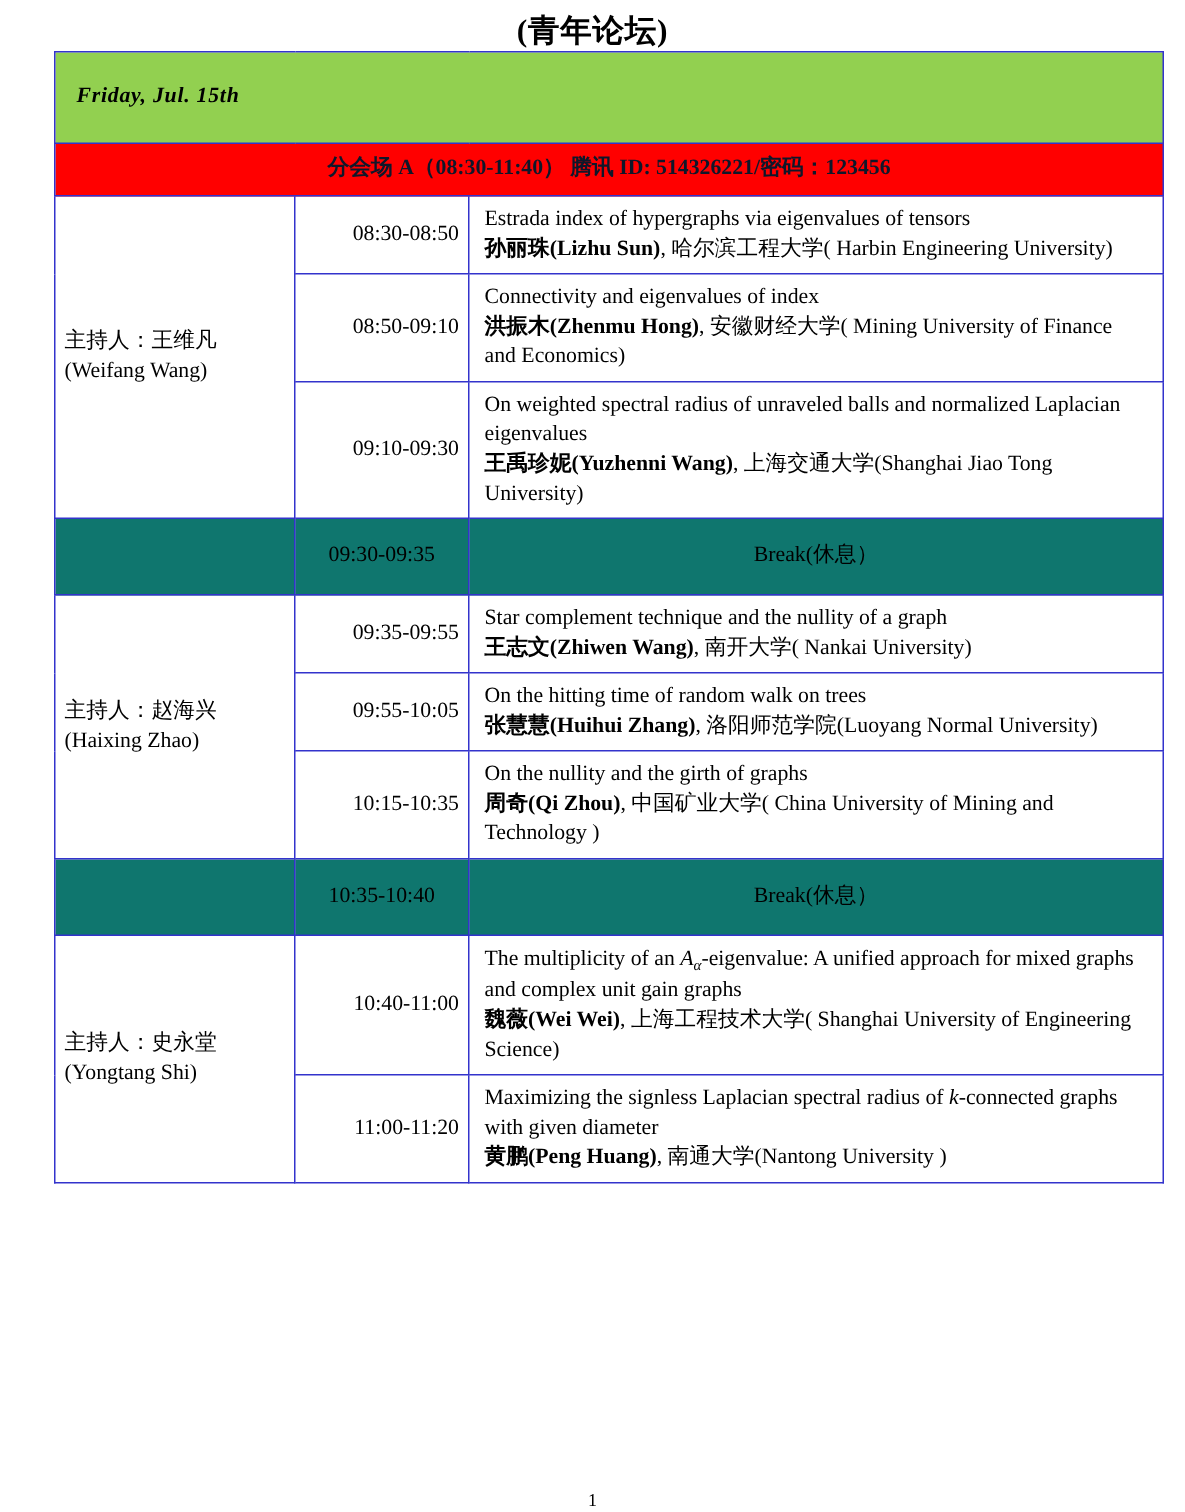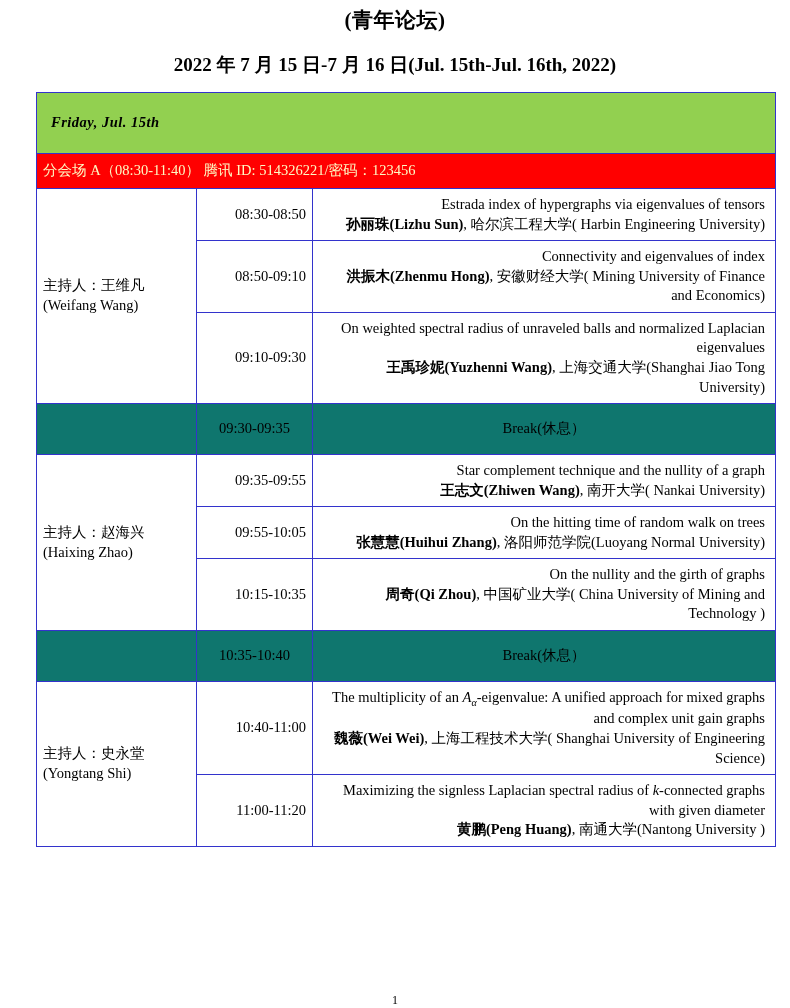--- a/index.html
+++ b/index.html
@@ -55,38 +55,39 @@
     background: #92d050;
     font-weight: bold;
     font-size: 19px;
     height: 52px;
     padding-left: 14px !important;
     letter-spacing: 0.5px;
     font-style: italic;
   }
   .room-head {
     background: #ff0000;
-    color: #fef9c3;
-    font-weight: normal;
+    color: #0f172a;
+    font-weight: bold;
+    text-align: center;
     font-size: 15px;
     height: 26px;
   }
   .chair {
     text-align: left;
     width: 160px;
     font-size: 15.5px;
     line-height: 1.6;
   }
   .time {
     text-align: right;
     width: 116px;
     font-size: 15px;
   }
   .talk {
-    text-align: right;
+    text-align: left;
     padding: 6px 10px !important;
   }
   .talk .t-title {
     display: block;
   }
   .talk .t-speaker {
     display: block;
   }
   .bold {
     font-weight: bold;
@@ -110,21 +111,20 @@
   }
   em.ital { font-style: italic; }
   sub.sb { font-size: 10px; vertical-align: sub; font-style: italic; }
 </style>
 </head>
 <body>
 
 <div class="page">
 
   <div class="doc-title">(青年论坛)</div>
-  <div class="doc-subtitle">2022 年 7 月 15 日-7 月 16 日(Jul. 15th-Jul. 16th, 2022)</div>
 
   <table class="sched">
     <colgroup>
       <col style="width:160px">
       <col style="width:116px">
       <col>
     </colgroup>
     <tbody>
       <tr>
         <td class="day-head" colspan="3">Friday,   Jul. 15th</td>

